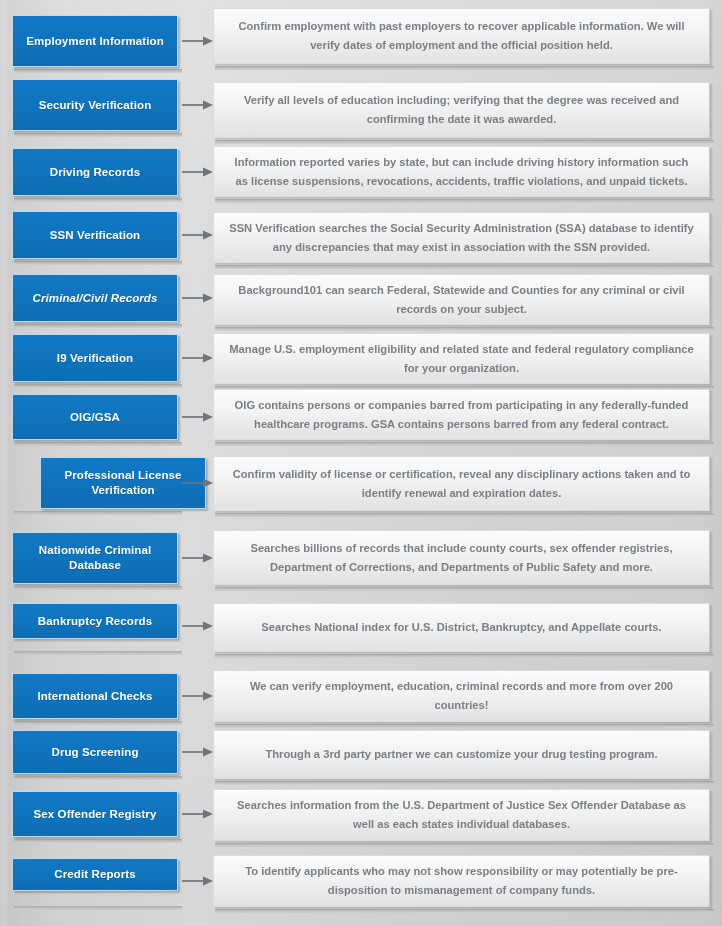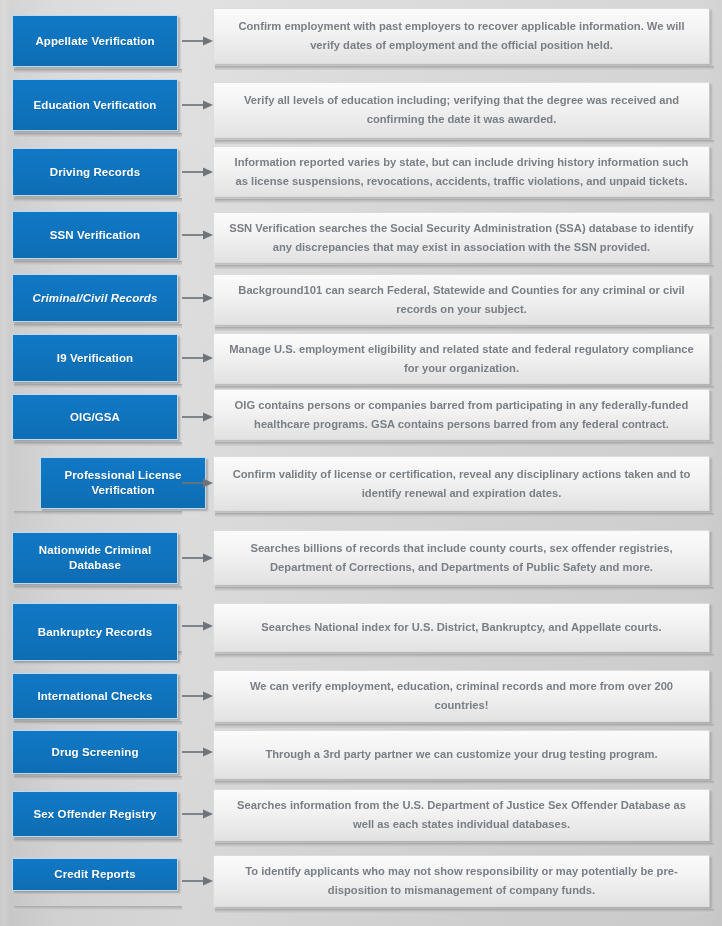--- a/index.html
+++ b/index.html
@@ -140,41 +140,41 @@
 <body>
 
 <div id="bg-wash"></div>
 <div id="bg-wash2"></div>
 
 <div id="diagram">
     <div class="row" style="top: 0px;">
       <div class="chip-wrap" style="top: 15px;">
         <div class="chip-shadowbar" style="top: 54px;"></div>
         <div class="chip" style="height: 52px;">
-          <span>Appellate Verification</span>
+          <span>Employment Information</span>
         </div>
       </div>
       <div class="arrow" style="top: 35px;">
         <svg width="32" height="12" viewBox="0 0 32 12">
           <line x1="0" y1="6" x2="23" y2="6" stroke="#6e7479" stroke-width="1.7"></line>
           <polygon points="21,1.6 31,6 21,10.4" fill="#6e7479"></polygon>
         </svg>
       </div>
       <div class="card-wrap" style="top: 8px;">
         <div class="card-shadowbar" style="top: 58px;"></div>
         <div class="card" style="height: 56px;">
           <span class="card-text">Confirm employment with  past employers to recover applicable information. We will verify dates of employment and the official position held.</span>
         </div>
       </div>
     </div>
     <div class="row" style="top: 0px;">
       <div class="chip-wrap" style="top: 79px;">
         <div class="chip-shadowbar" style="top: 54px;"></div>
         <div class="chip" style="height: 52px;">
-          <span>Education  Verification</span>
+          <span>Security  Verification</span>
         </div>
       </div>
       <div class="arrow" style="top: 99px;">
         <svg width="32" height="12" viewBox="0 0 32 12">
           <line x1="0" y1="6" x2="23" y2="6" stroke="#6e7479" stroke-width="1.7"></line>
           <polygon points="21,1.6 31,6 21,10.4" fill="#6e7479"></polygon>
         </svg>
       </div>
       <div class="card-wrap" style="top: 82px;">
         <div class="card-shadowbar" style="top: 58px;"></div>
@@ -319,21 +319,21 @@
       <div class="card-wrap" style="top: 530px;">
         <div class="card-shadowbar" style="top: 57px;"></div>
         <div class="card" style="height: 55px;">
           <span class="card-text">Searches billions of records that  include county courts, sex offender registries, Department of Corrections, and Departments of Public Safety and more.</span>
         </div>
       </div>
     </div>
     <div class="row" style="top: 0px;">
       <div class="chip-wrap" style="top: 603px;">
         <div class="chip-shadowbar" style="top: 48px;"></div>
-        <div class="chip" style="height: 58px;">
+        <div class="chip" style="height: 36px;">
           <span>Bankruptcy Records</span>
         </div>
       </div>
       <div class="arrow" style="top: 620px;">
         <svg width="32" height="12" viewBox="0 0 32 12">
           <line x1="0" y1="6" x2="23" y2="6" stroke="#6e7479" stroke-width="1.7"></line>
           <polygon points="21,1.6 31,6 21,10.4" fill="#6e7479"></polygon>
         </svg>
       </div>
       <div class="card-wrap" style="top: 603px;">

